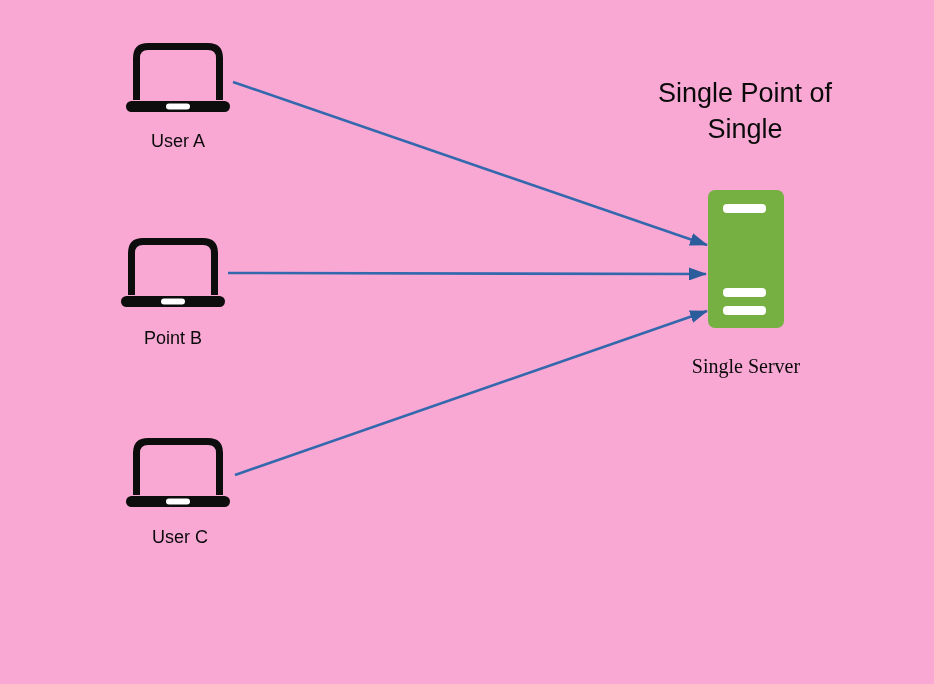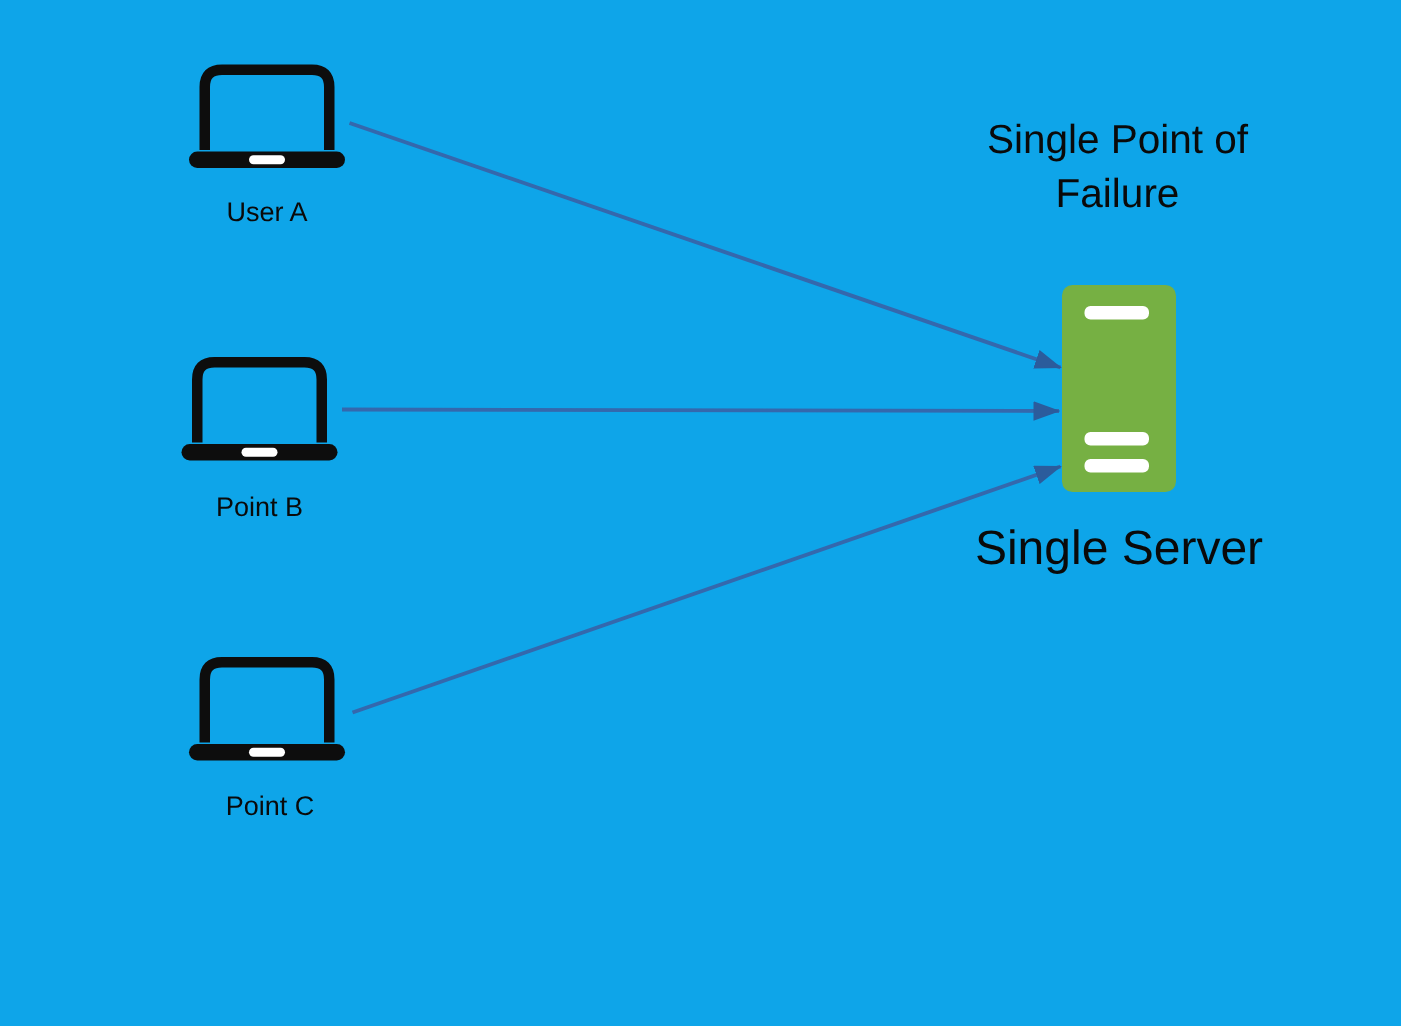--- a/index.html
+++ b/index.html
@@ -4,21 +4,21 @@
 <style>
   html, body {
     margin: 0;
     padding: 0;
     background: #ffffff;
   }
   .canvas {
     position: relative;
     width: 934px;
     height: 684px;
-    background: #0ea5e9;
+    background: #f9a8d4;
     overflow: hidden;
     font-family: "Liberation Sans", sans-serif;
   }
   .diagram-svg {
     position: absolute;
     inset: 0;
   }
   .label {
     position: absolute;
     transform: translate(-50%, -50%);
@@ -26,21 +26,22 @@
     color: #0a0a0a;
     font-size: 18px;
     line-height: 1.3;
     text-align: center;
   }
   .spof-label {
     font-size: 27px;
     line-height: 36px;
   }
   .server-label {
-    font-size: 32px;
+    font-size: 20px;
+    font-family: Liberation Serif, serif;
   }
   .caption {
     font-size: 26px;
     color: #25292f;
   }
 </style>
 </head>
 <body>
 
 <div class="canvas">
@@ -77,25 +78,25 @@
     <g transform="translate(708,190)">
       <rect x="0" y="0" width="76" height="138" rx="7" fill="#76b043"></rect>
       <rect x="15" y="14" width="43" height="9" rx="4" fill="#ffffff"></rect>
       <rect x="15" y="98" width="43" height="9" rx="4" fill="#ffffff"></rect>
       <rect x="15" y="116" width="43" height="9" rx="4" fill="#ffffff"></rect>
     </g>
   </svg>
 
   <div class="label spof-label" style="left:745px; top:111px;">
     <div>Single Point of</div>
-    <div>Failure</div>
+    <div>Single</div>
   </div>
 
   <div class="label" style="left:178px; top:142px;">User A</div>
 
   <div class="label" style="left:173px; top:339px;">Point B</div>
 
-  <div class="label" style="left:180px; top:538px;">Point C</div>
+  <div class="label" style="left:180px; top:538px;">User C</div>
 
   <div class="label server-label" style="left:746px; top:366px;">Single Server</div>
 
 
 </div>
 
 </body></html>

